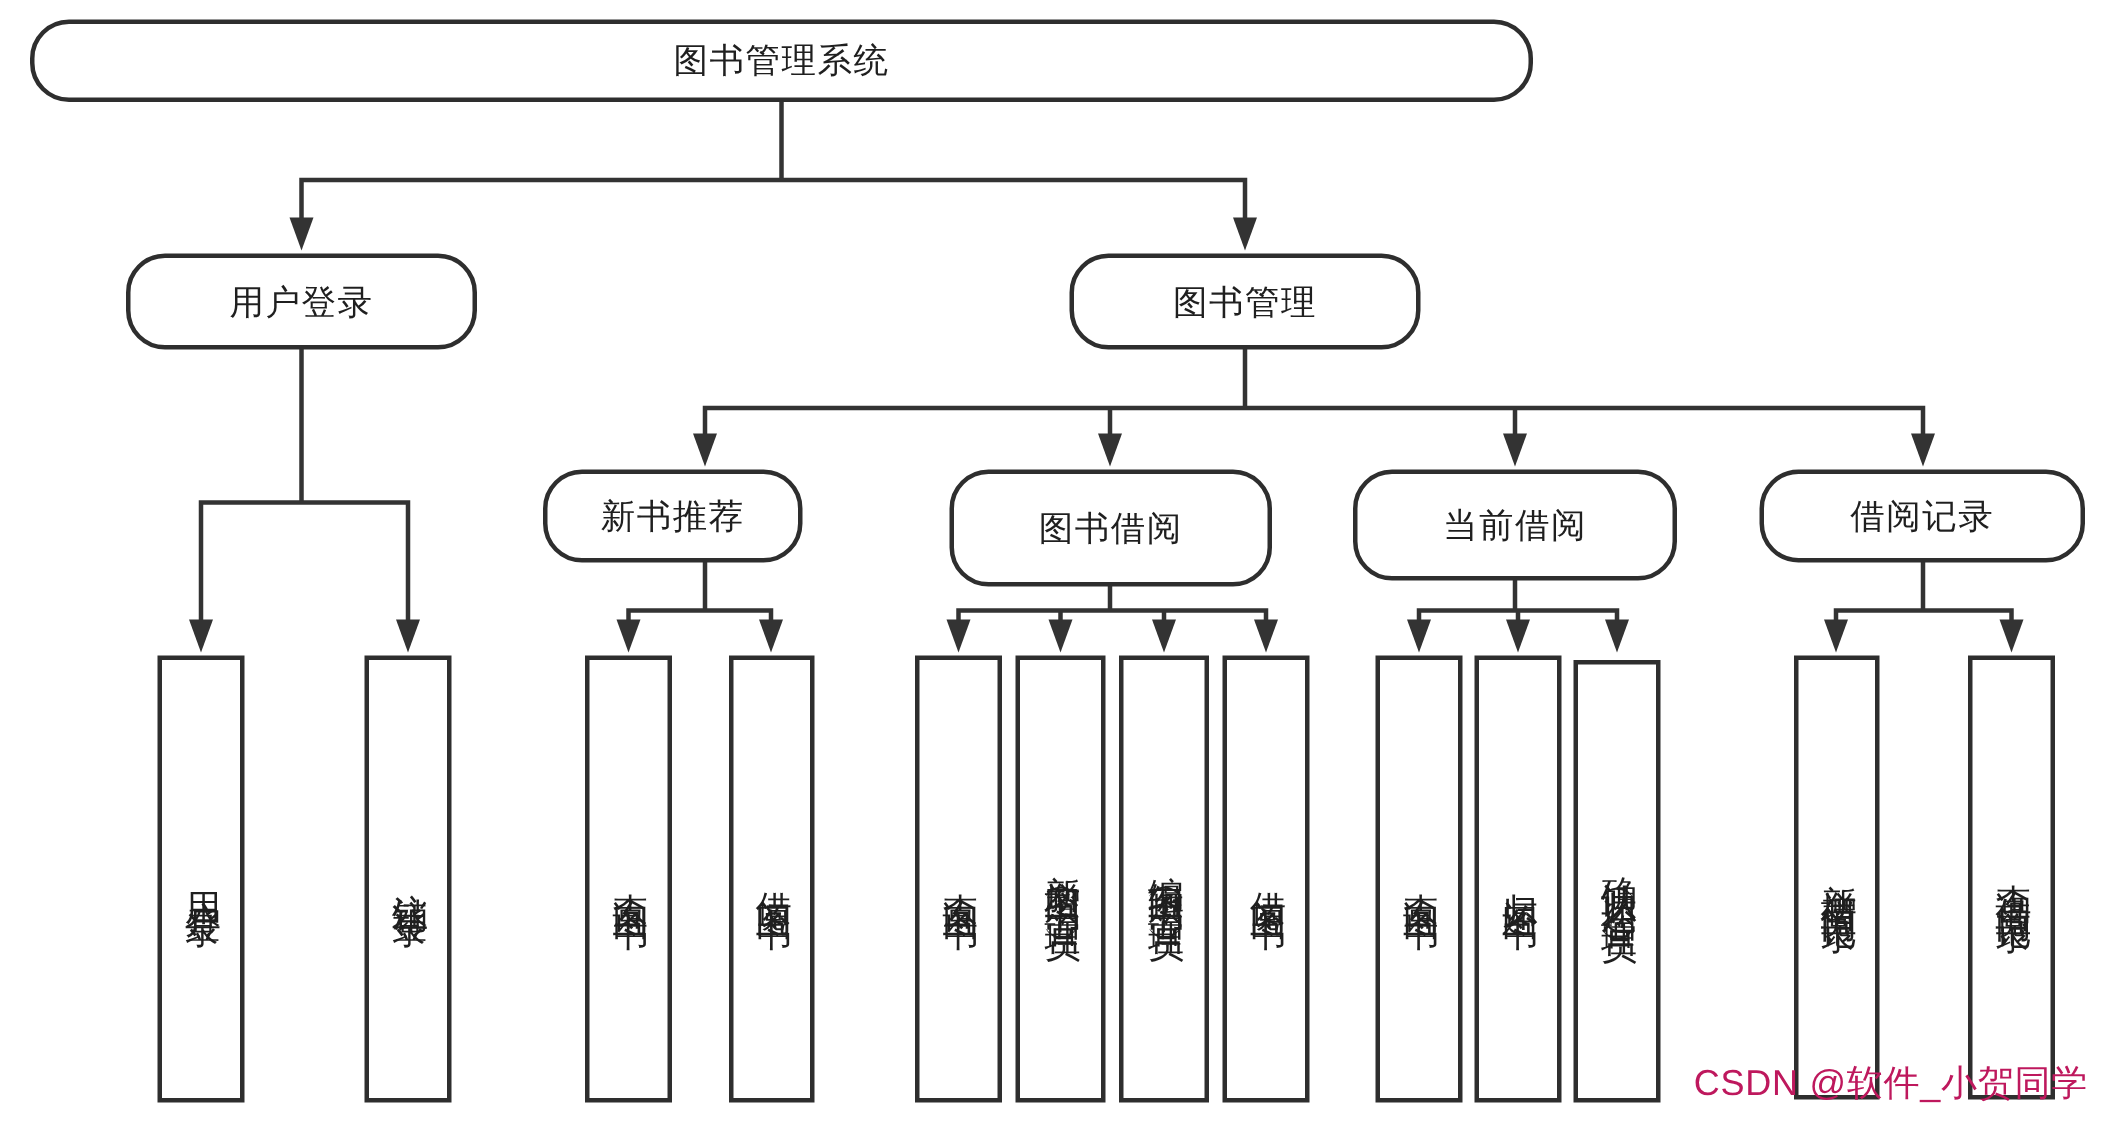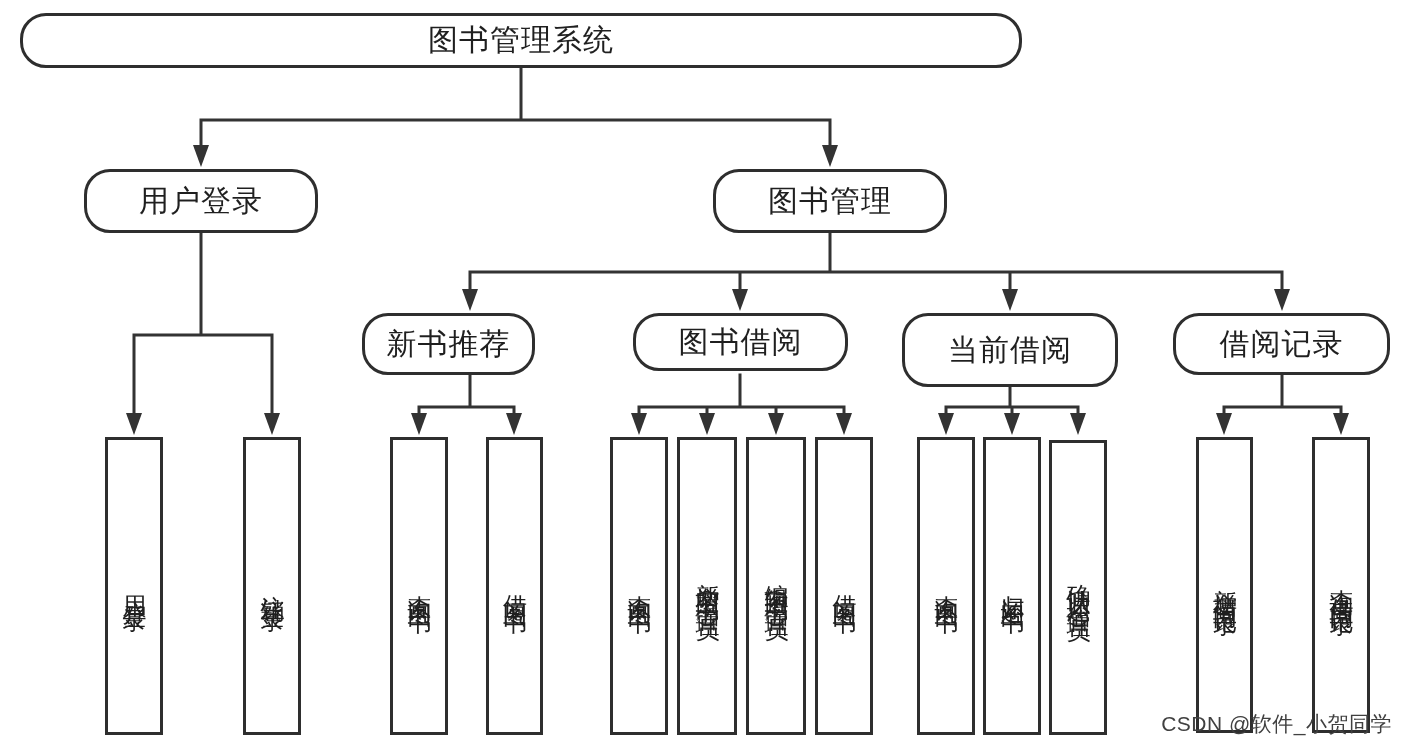--- a/index.html
+++ b/index.html
@@ -36,38 +36,38 @@
     position: absolute;
     box-sizing: border-box;
     border: 3px solid #2e2e2e;
     background: #ffffff;
     display: flex;
     align-items: center;
     justify-content: center;
     color: #1f1f1f;
   }
   .hnode {
-    font-size: 30px;
+    font-size: 23px;
     letter-spacing: 1px;
     white-space: nowrap;
     border-radius: 26px;
   }
   .vnode > span {
     writing-mode: vertical-rl;
     text-orientation: mixed;
     font-size: 24px;
     letter-spacing: 5px;
     line-height: 1.2;
   }
   .watermark {
     position: absolute;
     right: 13px;
     bottom: 9px;
-    font-size: 21px;
-    color: #404040;
+    font-size: 24px;
+    color: #be185d;
     letter-spacing: 0.5px;
     white-space: nowrap;
   }
 </style>
 </head>
 <body>
 
 <div class="canvas">
 
   <svg class="connectors" viewBox="0 0 1405 747" xmlns="http://www.w3.org/2000/svg">
@@ -113,21 +113,21 @@
   <div class="node hnode" style="left:84px; top:169px; width:234px; height:64px;">
     <span>用户登录</span>
   </div>
   <div class="node hnode" style="left:713px; top:169px; width:234px; height:64px;">
     <span>图书管理</span>
   </div>
 
   <div class="node hnode" style="left:362px; top:313px; width:173px; height:62px;">
     <span>新书推荐</span>
   </div>
-  <div class="node hnode" style="left:633px; top:313px; width:215px; height:58px;">
+  <div class="node hnode" style="left:633px; top:313px; width:215px; height:78px;">
     <span>图书借阅</span>
   </div>
   <div class="node hnode" style="left:902px; top:313px; width:216px; height:74px;">
     <span>当前借阅</span>
   </div>
   <div class="node hnode" style="left:1173px; top:313px; width:217px; height:62px;justify-content:center;">
     <span>借阅记录</span>
   </div>
 
   <div class="node vnode" style="left:105px; top:437px; width:58px; height:298px;">

